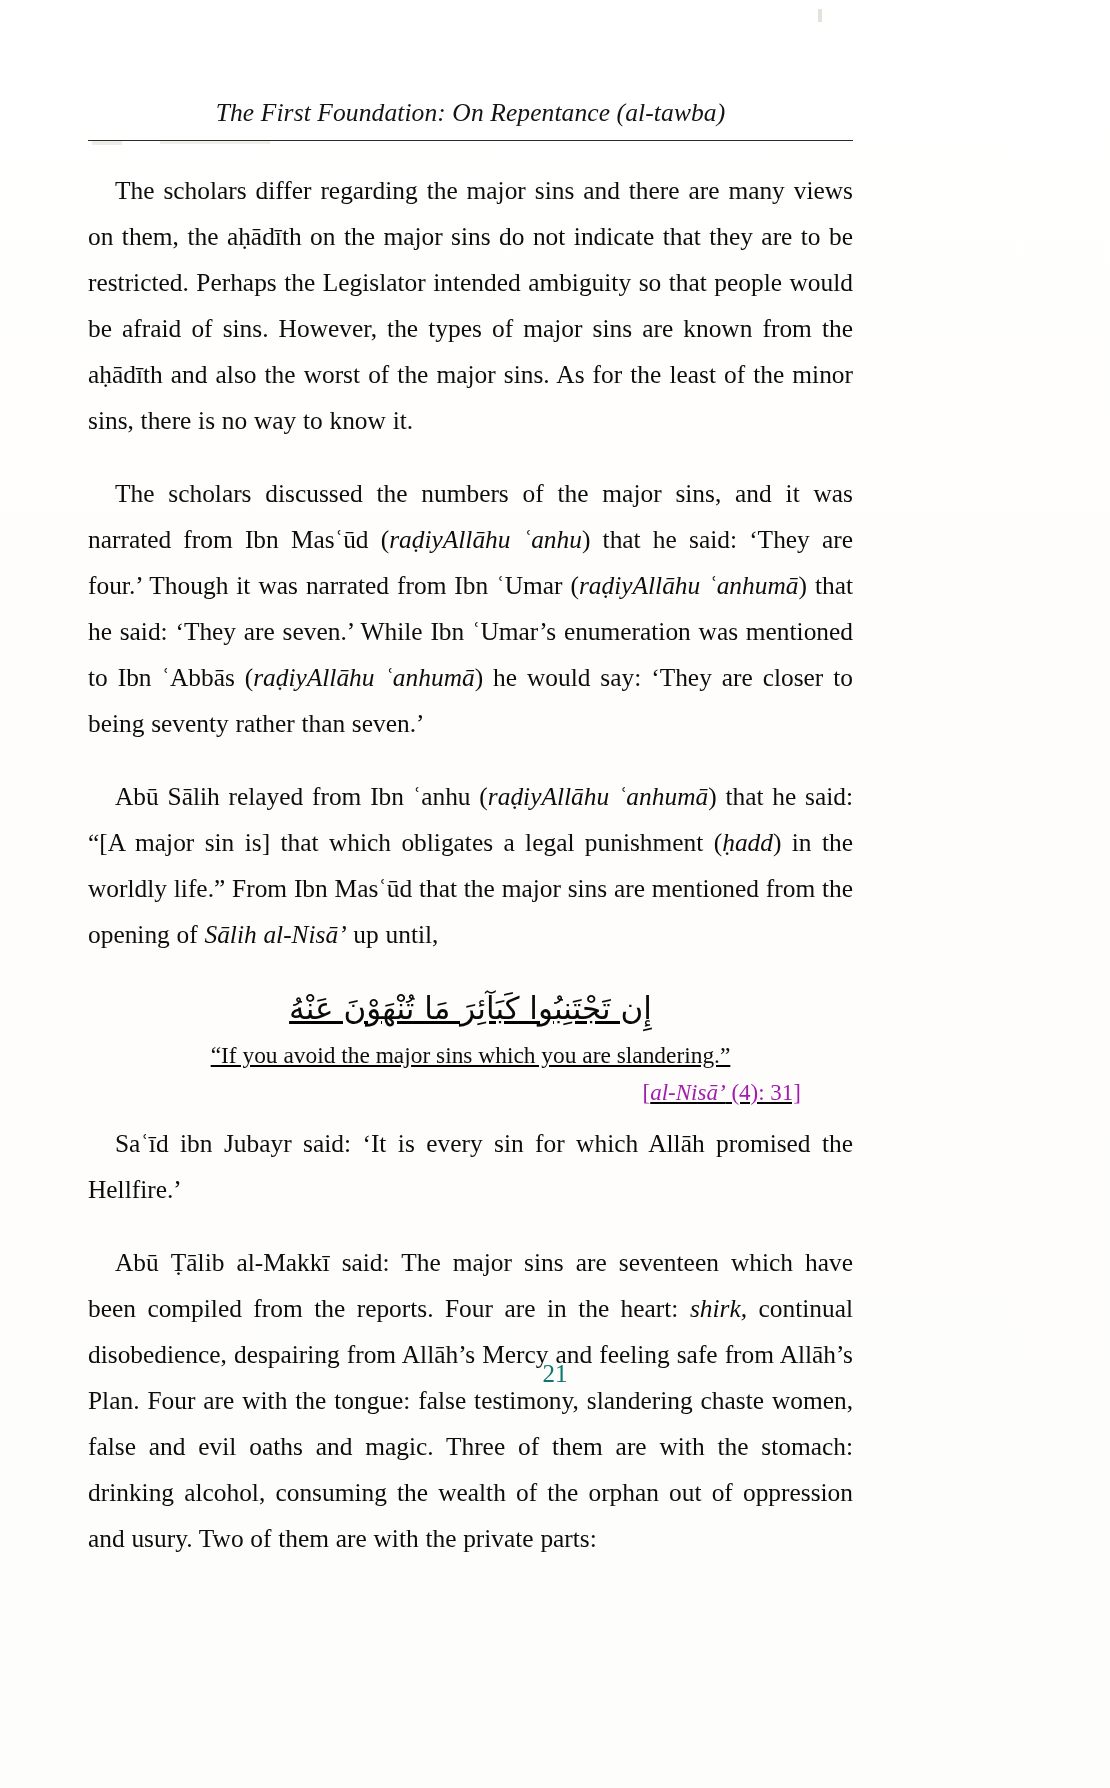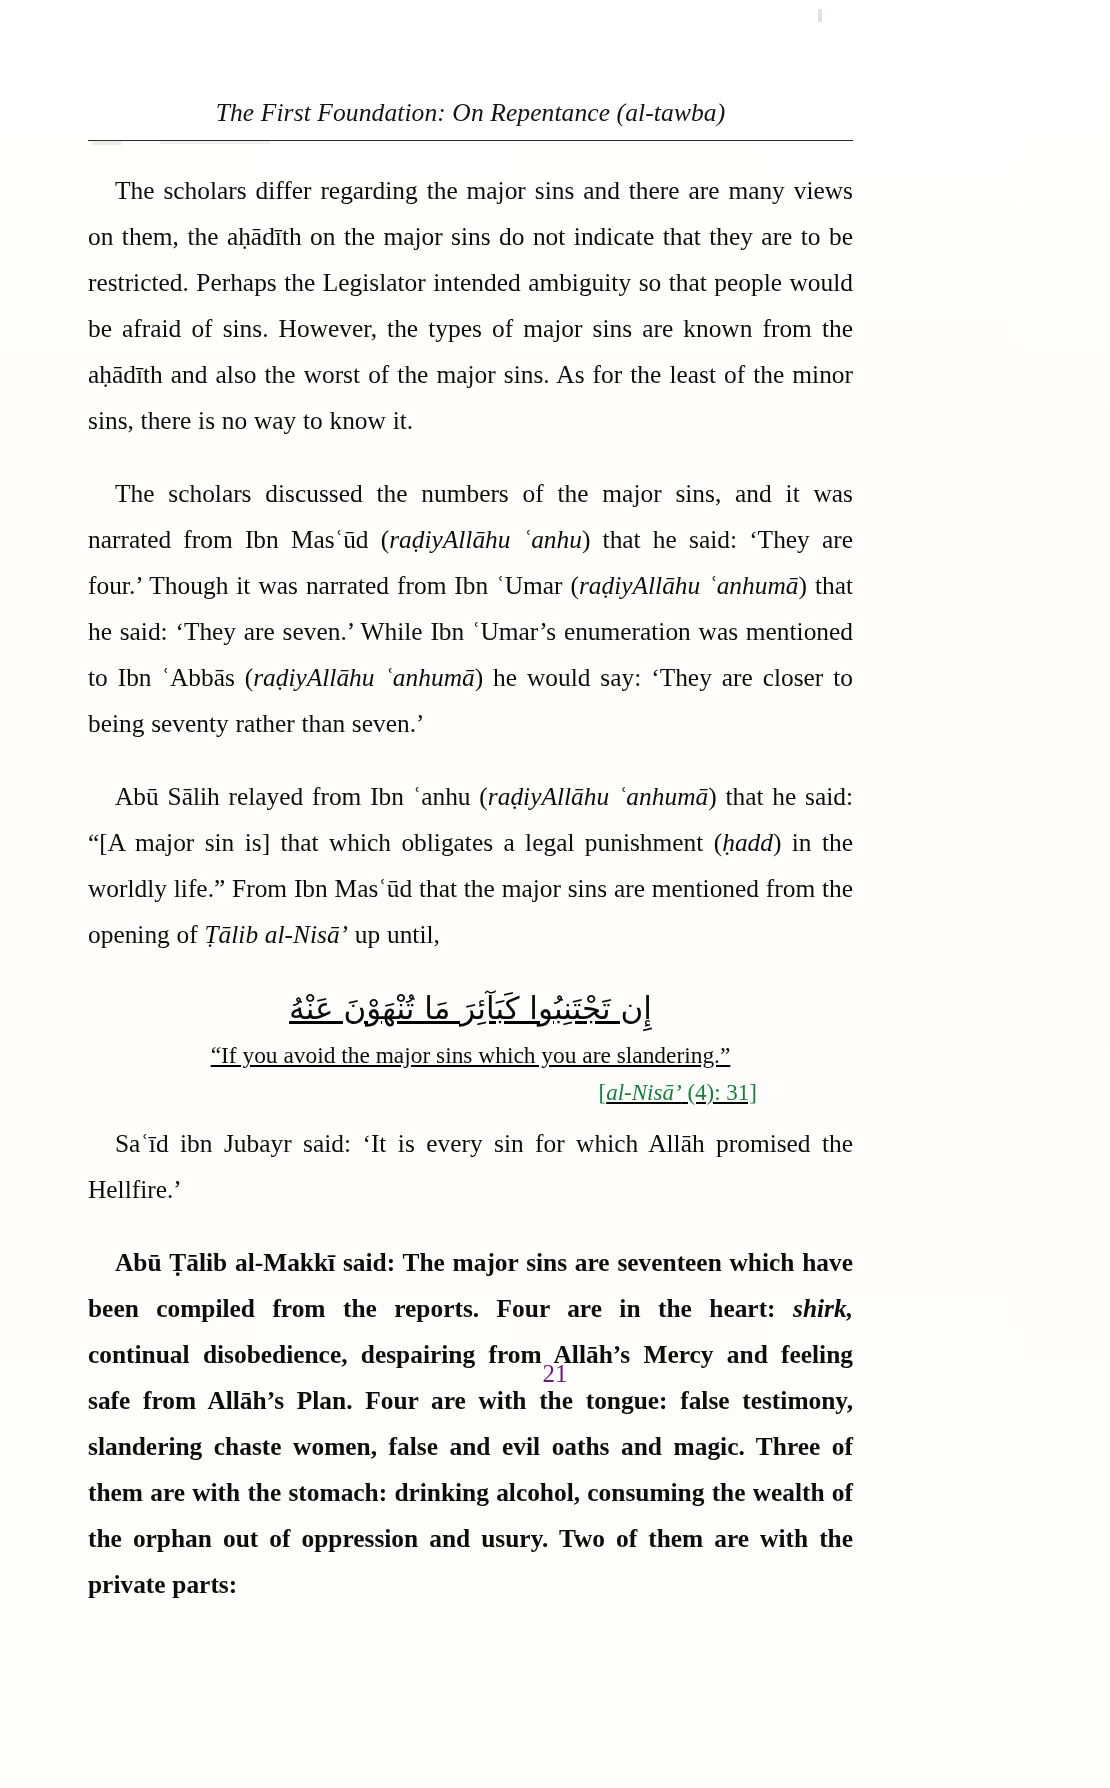--- a/index.html
+++ b/index.html
@@ -61,21 +61,21 @@
   p.para {
     margin: 0 0 27px 0;
     text-align: justify;
     text-justify: inter-word;
     font-size: 25.4px;
     line-height: 46px;
     text-indent: 27px;
     color: #0d0d0d;
     word-spacing: 0.4px;
   }
-  p.para.last { margin-bottom: 12px; font-weight: bold; }
+  p.para.last { margin-bottom: 12px; }
   i, .it { font-style: italic; }
 
   
   .quran-block {
     margin: 6px 0 10px 0;
     text-decoration: underline;
   }
   .arabic-verse {
     text-align: center;
     direction: rtl;
@@ -90,33 +90,33 @@
     text-align: center;
     font-size: 23.4px;
     line-height: 34px;
     margin: 2px 0 4px 0;
     color: #0d0d0d;
   }
   .verse-citation {
     text-align: right;
     font-size: 23px;
     line-height: 34px;
-    margin: 2px 96px 0 0;
-    color: #15803d;
+    margin: 2px 52px 0 0;
+    color: #a21caf;
   }
 
   
   .folio {
     position: absolute;
     left: 0;
     top: 1360px;
     width: 1110px;
     text-align: center;
     font-size: 25px;
-    color: #701a75;
+    color: #0f766e;
   }
 
   
   .speck {
     position: absolute;
     background: #cfcabd;
     opacity: .55;
   }
 </style>
 </head>
@@ -133,21 +133,21 @@
 
     <div class="running-head">The First Foundation: On Repentance (al-tawba)</div>
     <div class="head-rule"></div>
 
     <div class="body-block">
 
       <p class="para"><span>The scholars differ regarding the major sins and there are many views on them, the aḥādīth on the major sins do not indicate that they are to be restricted. Perhaps the Legislator intended ambiguity so that people would be afraid of sins. However, the types of major sins are known from the aḥādīth and also the worst of the major sins. As for the least of the minor sins, there is no way to know it.</span></p>
 
       <p class="para"><span>The scholars discussed the numbers of the major sins, and it was narrated from Ibn Masʿūd (</span><i>raḍiyAllāhu ʿanhu</i><span>) that he said: ‘They are four.’ Though it was narrated from Ibn ʿUmar (</span><i>raḍiyAllāhu ʿanhumā</i><span>) that he said: ‘They are seven.’ While Ibn ʿUmar’s enumeration was mentioned to Ibn ʿAbbās (</span><i>raḍiyAllāhu ʿanhumā</i><span>) he would say: ‘They are closer to being seventy rather than seven.’</span></p>
 
-      <p class="para"><span>Abū Sālih relayed from Ibn ʿanhu (</span><i>raḍiyAllāhu ʿanhumā</i><span>) that he said: “[A major sin is] that which obligates a legal punishment (</span><i>ḥadd</i><span>) in the worldly life.” From Ibn Masʿūd that the major sins are mentioned from the opening of </span><i>Ṭālib al-Nisā’</i><span> up until,</span></p>
+      <p class="para"><span>Abū Sālih relayed from Ibn ʿanhu (</span><i>raḍiyAllāhu ʿanhumā</i><span>) that he said: “[A major sin is] that which obligates a legal punishment (</span><i>ḥadd</i><span>) in the worldly life.” From Ibn Masʿūd that the major sins are mentioned from the opening of </span><i>Sālih al-Nisā’</i><span> up until,</span></p>
 
       <div class="quran-block">
         <div class="arabic-verse">إِن تَجْتَنِبُوا كَبَآئِرَ مَا تُنْهَوْنَ عَنْهُ</div>
         <div class="verse-translation">“If you avoid the major sins which you are slandering.”</div>
         <div class="verse-citation"><span>[</span><i>al-Nisā’</i><span> (4): 31]</span></div>
       </div>
 
       <p class="para"><span>Saʿīd ibn Jubayr said: ‘It is every sin for which Allāh promised the Hellfire.’</span></p>
 
       <p class="para last"><span>Abū Ṭālib al-Makkī said: The major sins are seventeen which have been compiled from the reports. Four are in the heart: </span><i>shirk,</i><span> continual disobedience, despairing from Allāh’s Mercy and feeling safe from Allāh’s Plan. Four are with the tongue: false testimony, slandering chaste women, false and evil oaths and magic. Three of them are with the stomach: drinking alcohol, consuming the wealth of the orphan out of oppression and usury. Two of them are with the private parts:</span></p>

